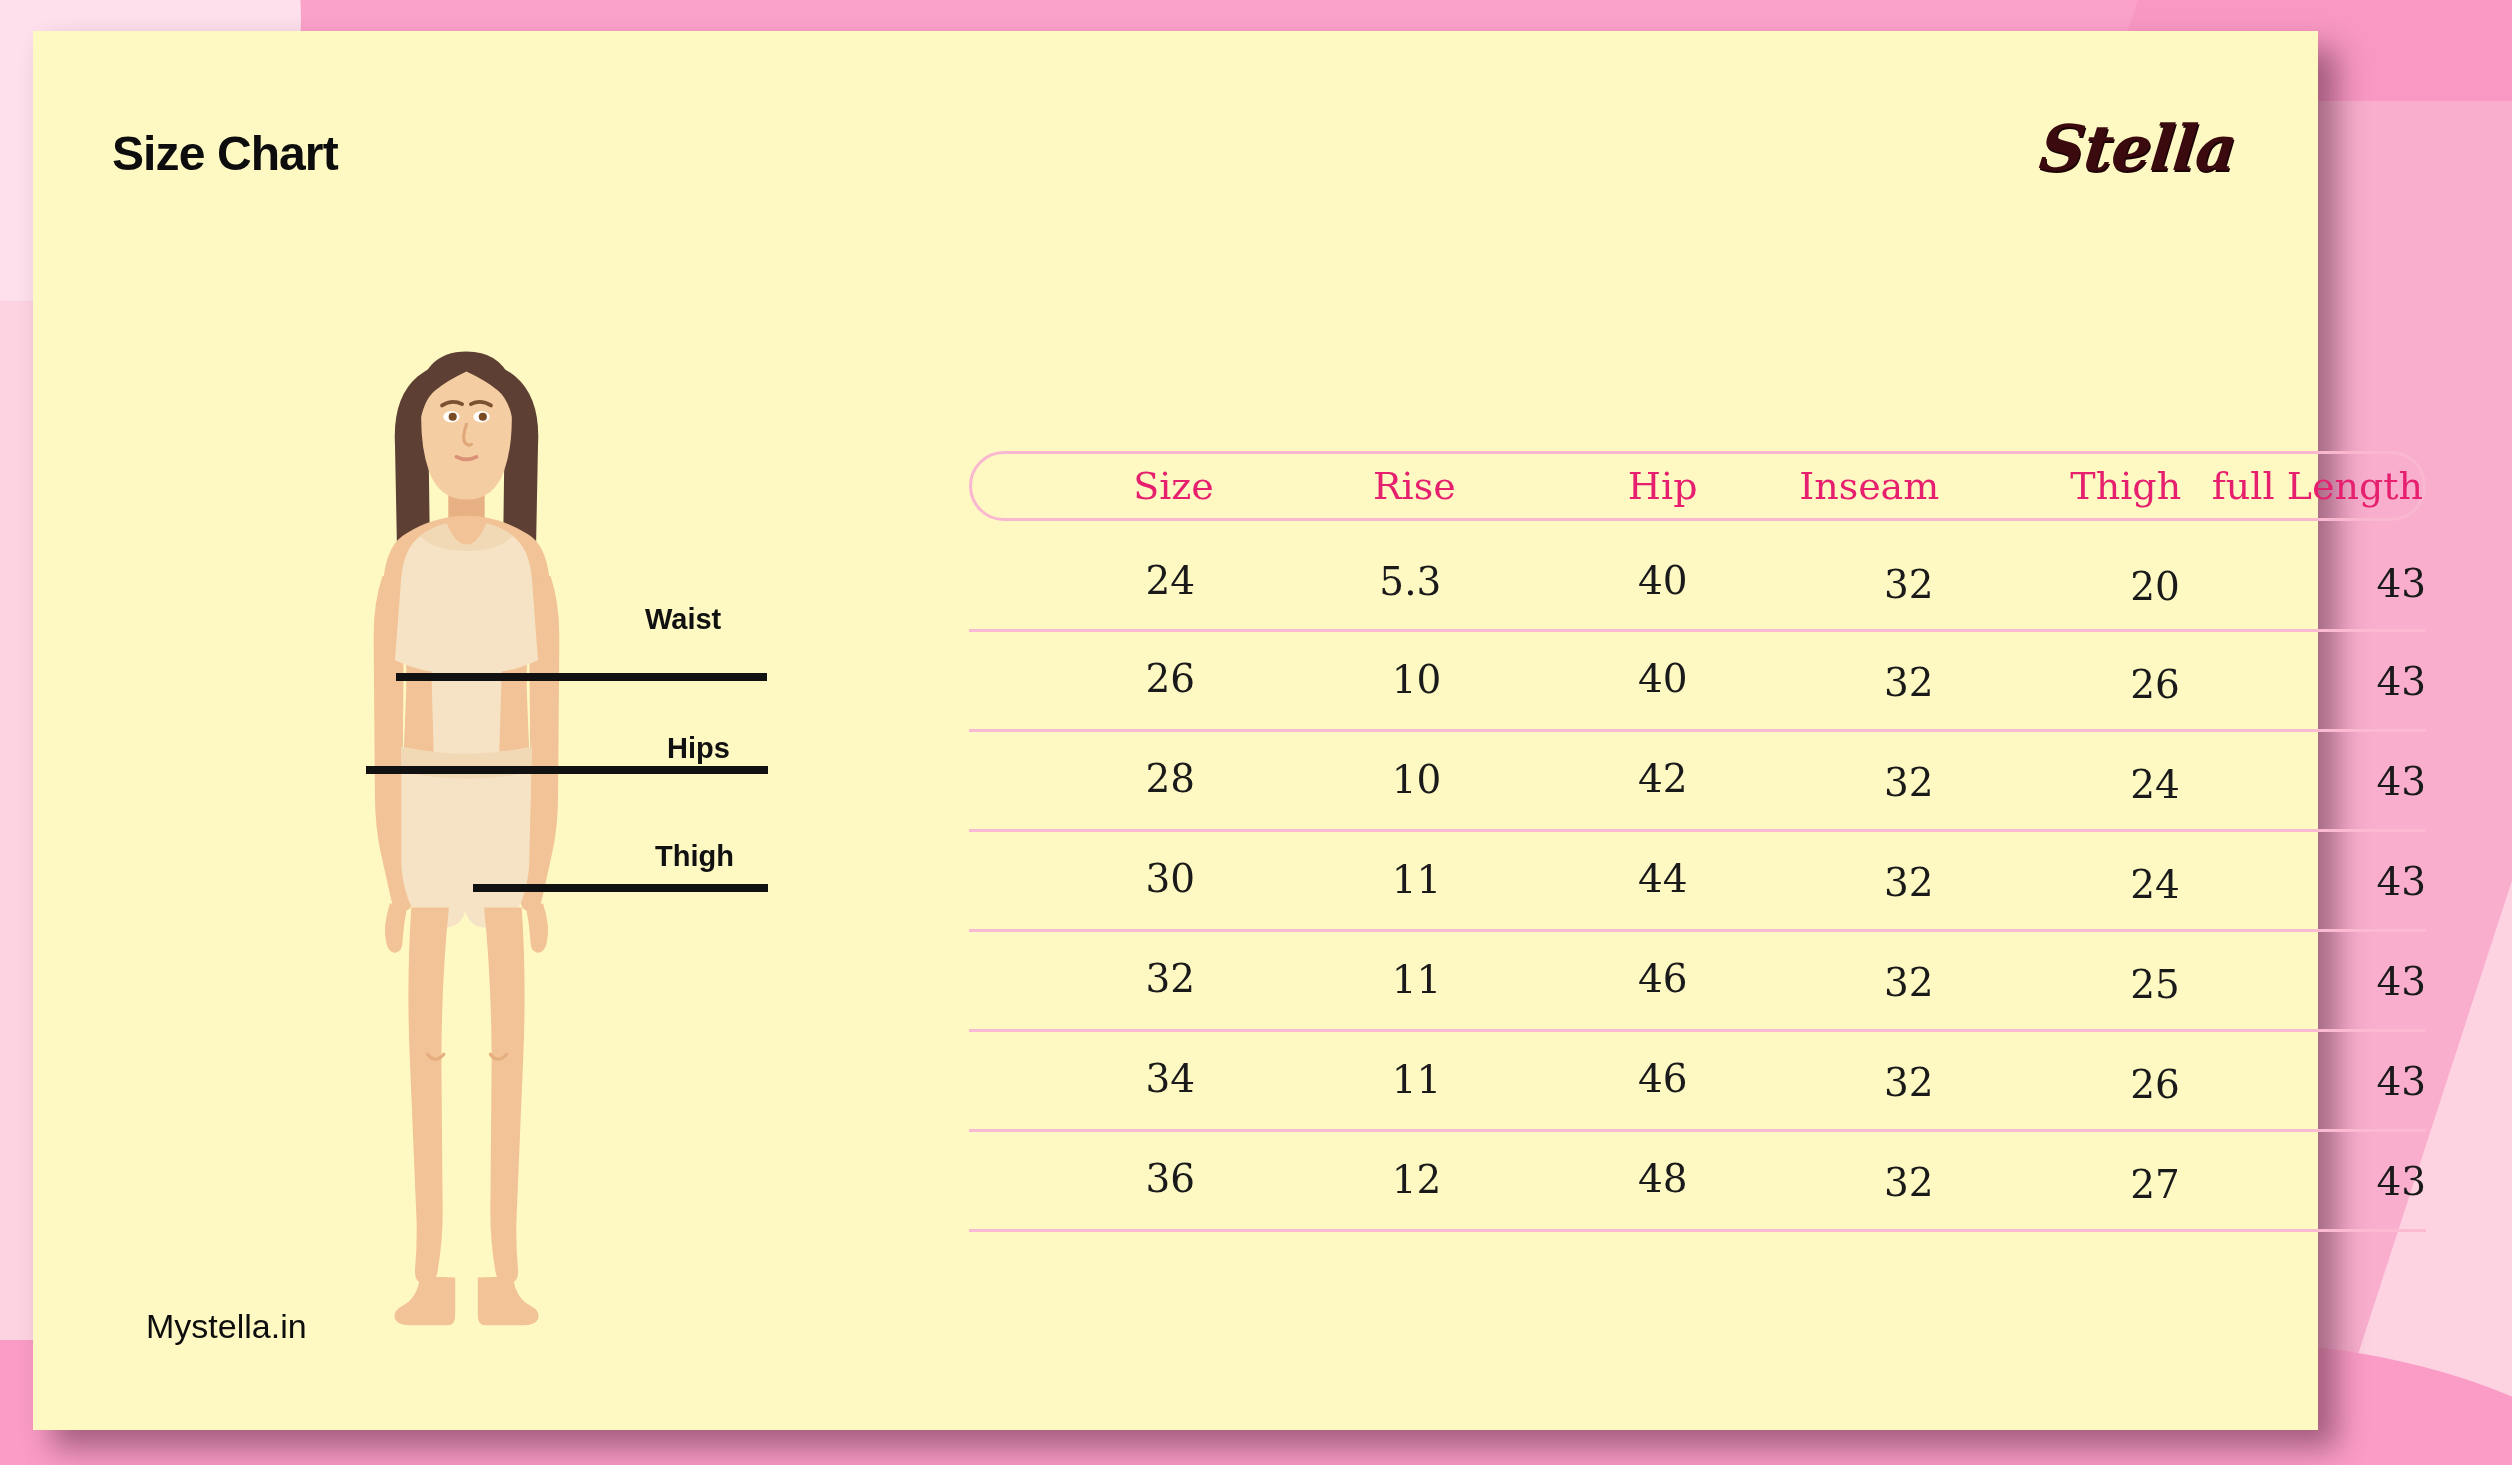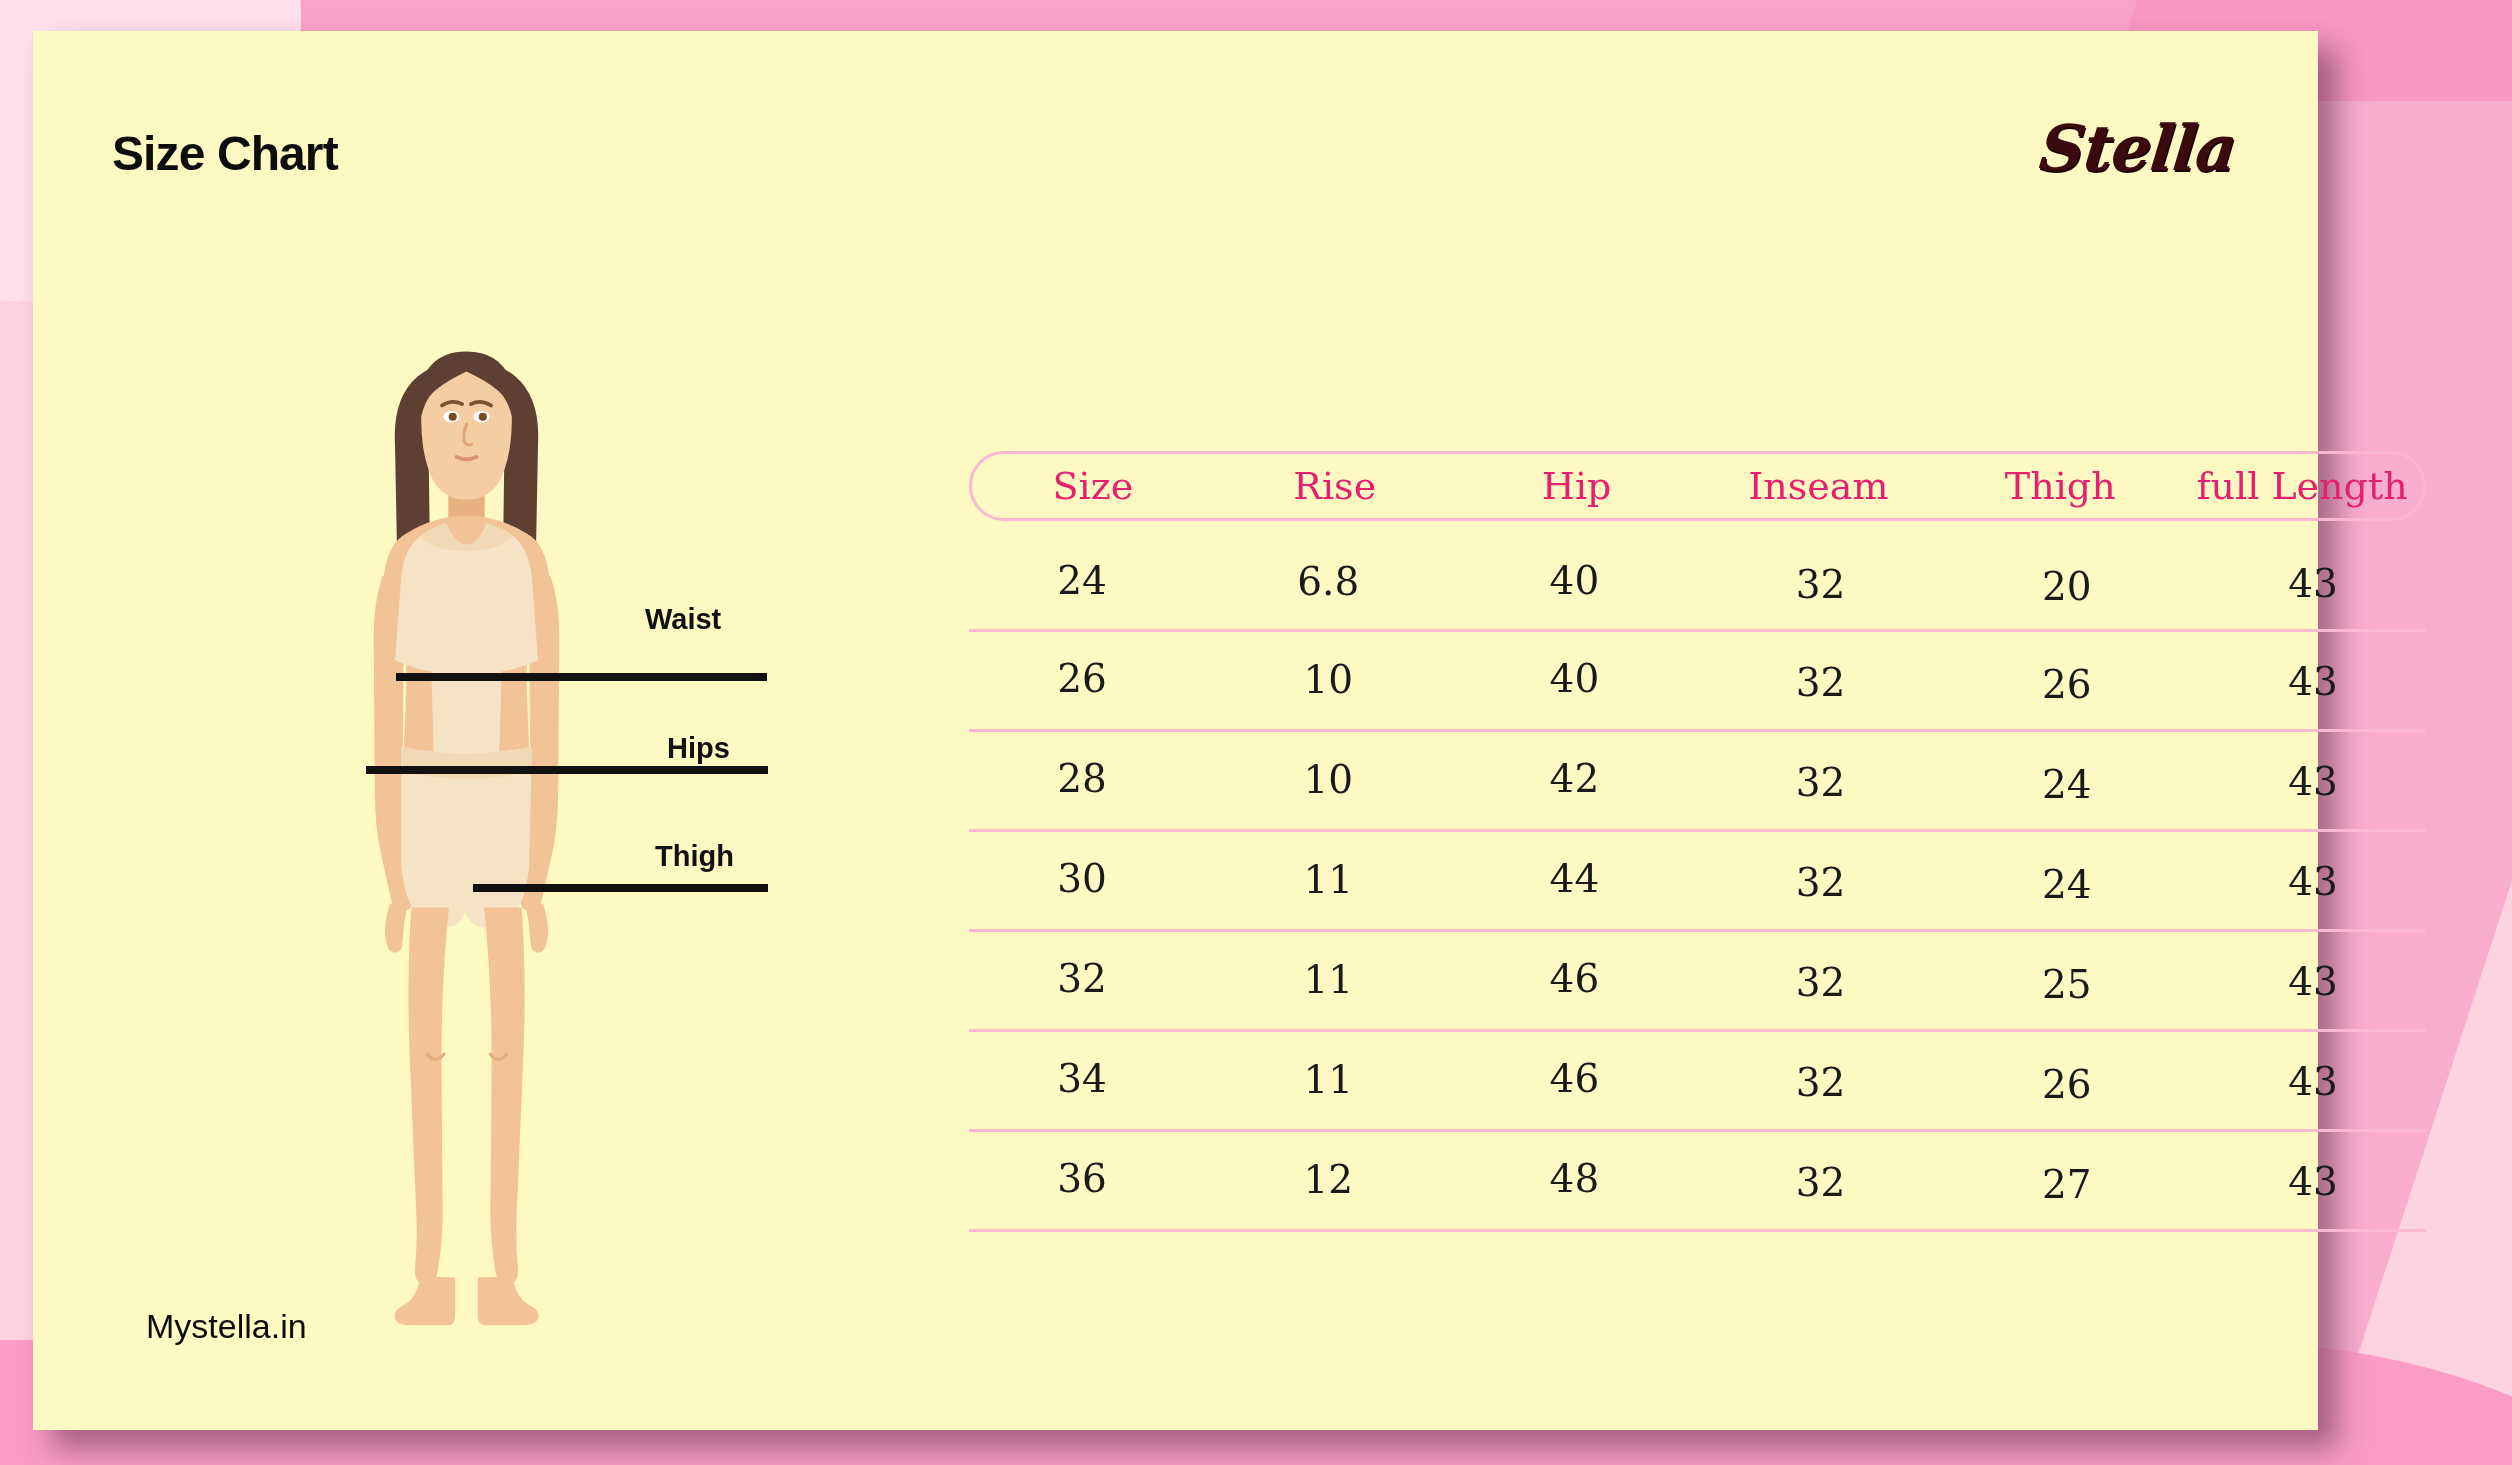--- a/index.html
+++ b/index.html
@@ -110,21 +110,21 @@
     position: absolute;
     left: 936px; top: 420px;
     width: 1457px;
   }
   .row {
     display: flex;
     width: 100%;
   }
   .cell {
     flex: 1 1 0;
-    text-align: center;
+    text-align: right;
     font-family: "DejaVu Serif", serif;
   }
   #table-header {
     border: 3.1px solid #fab8d0;
     border-radius: 38px;
     height: 70px;
     align-items: center;
   }
   #table-header .cell {
     color: #e6206e;
@@ -237,21 +237,21 @@
         <div class="cell">Size</div>
         <div class="cell">Rise</div>
         <div class="cell">Hip</div>
         <div class="cell">Inseam</div>
         <div class="cell">Thigh</div>
         <div class="cell">full Length</div>
       </div>
     <div id="table-body">
         <div class="row data-row">
           <div class="cell">24</div>
-          <div class="cell">6.8</div>
+          <div class="cell">5.3</div>
           <div class="cell">40</div>
           <div class="cell">32</div>
           <div class="cell">20</div>
           <div class="cell">43</div>
         </div>
         <div class="row data-row">
           <div class="cell">26</div>
           <div class="cell">10</div>
           <div class="cell">40</div>
           <div class="cell">32</div>

